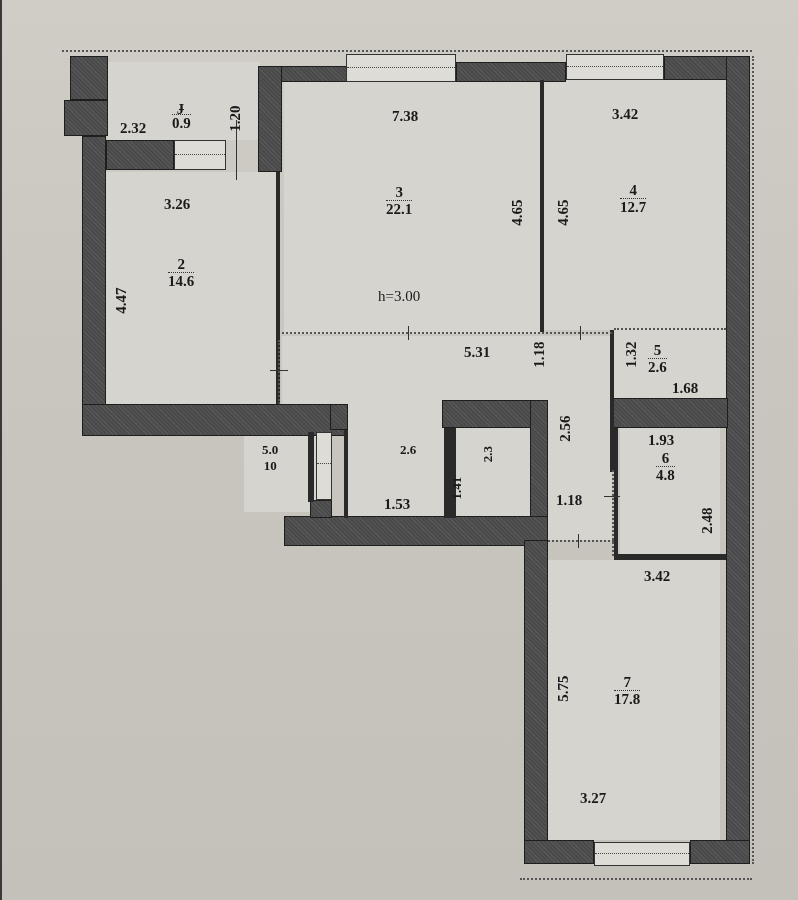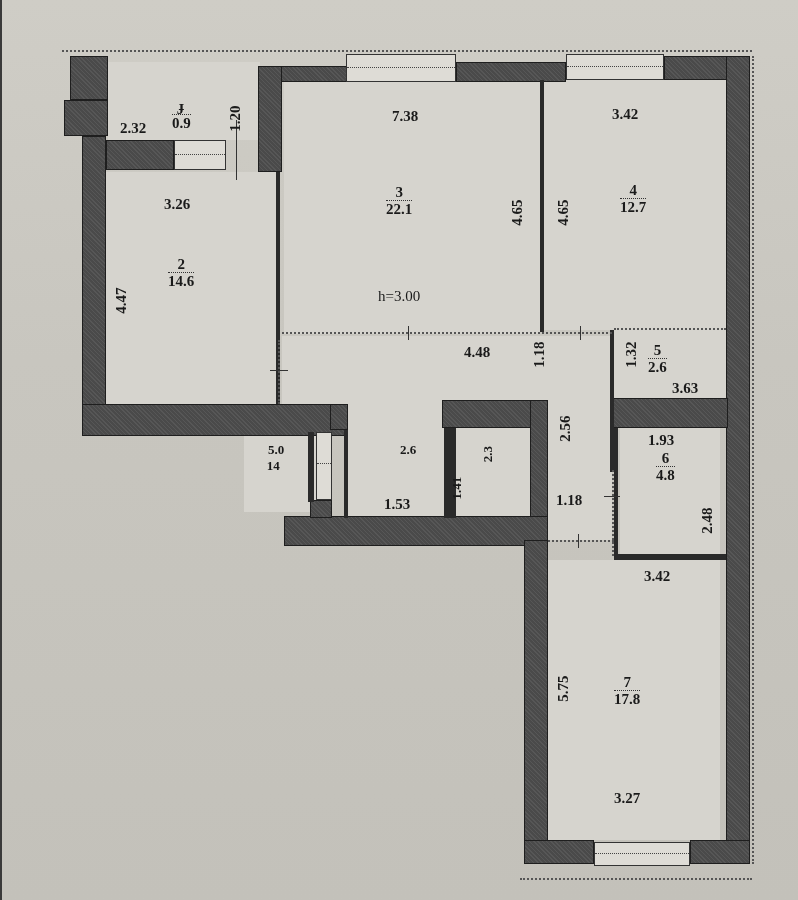--- a/index.html
+++ b/index.html
@@ -152,41 +152,41 @@
     <span class="num">7</span>
     <span class="area">17.8</span>
   </div>
   <div class="room-tag" style="left:400px;top:442px;font-size:13px;">
     <span class="area">2.6</span>
   </div>
   <div class="room-tag" style="left:480px;top:446px;font-size:13px;transform:rotate(-90deg);">
     <span class="area">2.3</span>
   </div>
   <div class="room-tag" style="left:258px;top:442px;font-size:13px;">
-    <span class="num" style="border:none;margin-left:6px;">5.0</span>
-    <span class="area">14</span>
+    <span class="num" style="border:none;">5.0</span>
+    <span class="area">10</span>
   </div>
 
   <div class="label" style="left:378px;top:272px;font-weight:normal;margin-top:16px;">h=3.00</div>
 
   <div class="label" style="left:120px;top:120px;">2.32</div>
   <div class="label vert" style="left:222px;top:110px;">1.20</div>
   <div class="label" style="left:392px;top:108px;">7.38</div>
   <div class="label" style="left:612px;top:106px;">3.42</div>
   <div class="label" style="left:164px;top:196px;">3.26</div>
   <div class="label vert" style="left:108px;top:292px;">4.47</div>
   <div class="label vert" style="left:504px;top:204px;">4.65</div>
   <div class="label vert" style="left:550px;top:204px;">4.65</div>
-  <div class="label" style="left:464px;top:344px;">4.48</div>
+  <div class="label" style="left:464px;top:344px;">5.31</div>
   <div class="label vert" style="left:526px;top:346px;">1.18</div>
   <div class="label vert" style="left:618px;top:346px;">1.32</div>
-  <div class="label" style="left:672px;top:380px;">3.63</div>
+  <div class="label" style="left:672px;top:380px;">1.68</div>
   <div class="label" style="left:648px;top:432px;">1.93</div>
   <div class="label vert" style="left:694px;top:512px;">2.48</div>
   <div class="label vert" style="left:552px;top:420px;">2.56</div>
   <div class="label" style="left:556px;top:492px;">1.18</div>
   <div class="label" style="left:384px;top:496px;">1.53</div>
   <div class="label vert" style="left:446px;top:480px;font-size:13px;">1.41</div>
   <div class="label" style="left:644px;top:568px;">3.42</div>
   <div class="label vert" style="left:550px;top:680px;">5.75</div>
-  <div class="label" style="left:614px;top:790px;">3.27</div>
+  <div class="label" style="left:580px;top:790px;">3.27</div>
 
 </div>
 
 </body></html>

